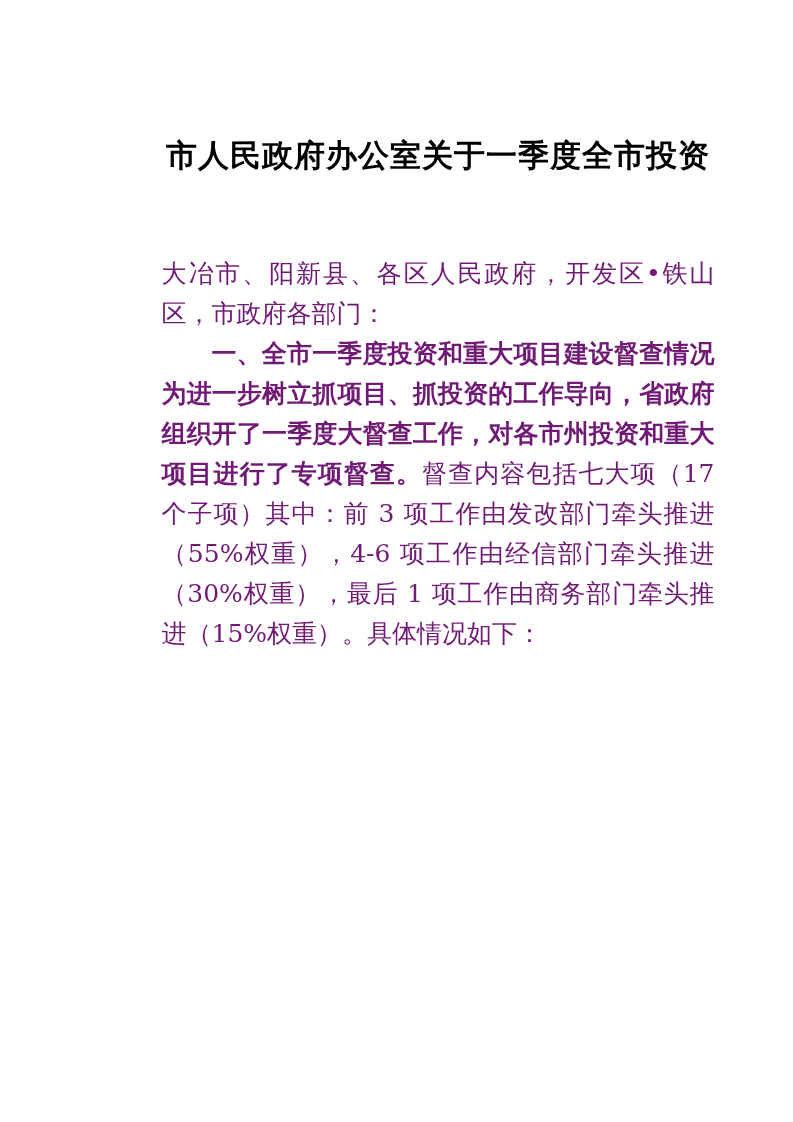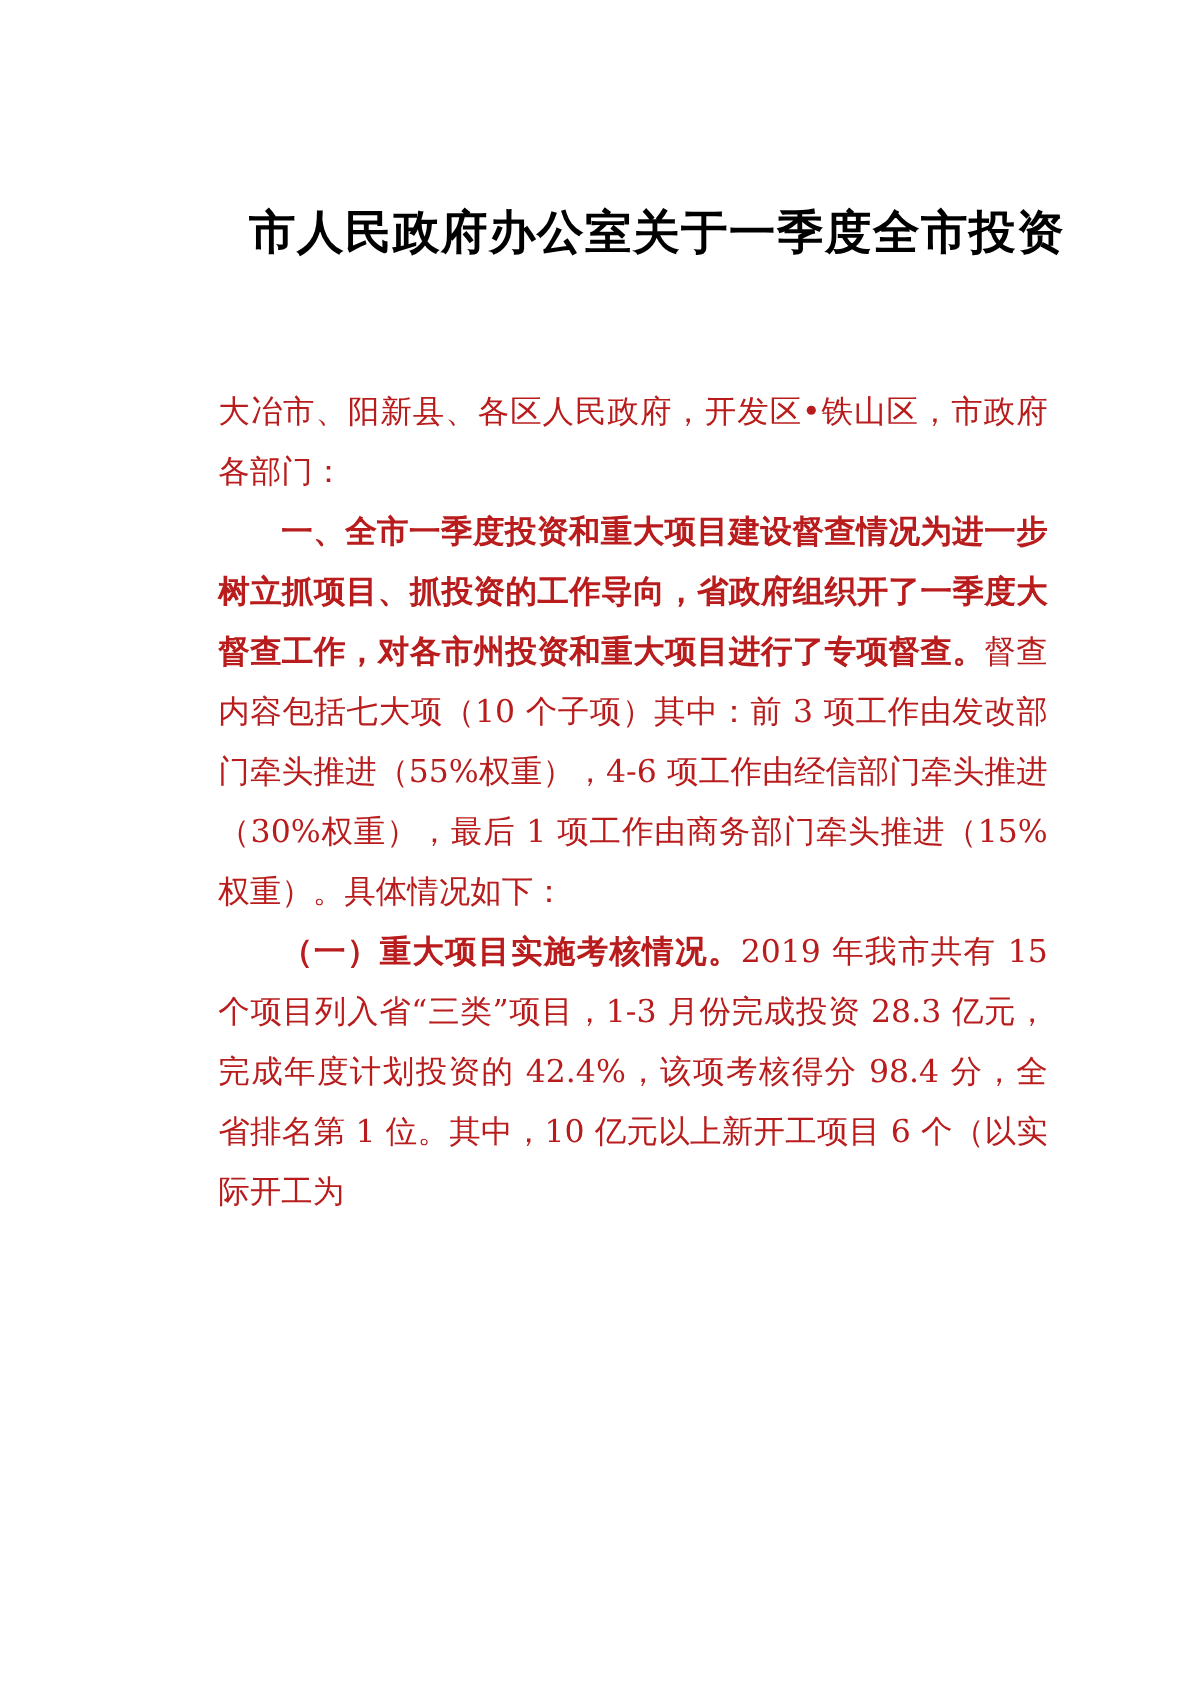--- a/index.html
+++ b/index.html
@@ -22,28 +22,28 @@
     font-family: "DejaVu Serif", "Liberation Serif", serif;
     font-weight: bold;
     font-size: 31px;
     line-height: 46px;
     letter-spacing: 1px;
   }
   .title-line { display: block; white-space: nowrap; }
   .doc-body {
     position: absolute;
     top: 254px;
-    left: 104px;
+    left: 120px;
     width: 553px;
     font-family: "DejaVu Serif", "Liberation Serif", serif;
-    font-size: 21px;
+    font-size: 25px;
     line-height: 40px;
     text-align: justify;
     text-justify: inter-ideograph;
-    color: #b91c1c;
+    color: #701a75;
   }
   .para { margin: 0; }
   .para.indent { text-indent: 2em; }
   .seg-hei-bold {
     font-family: "DejaVu Sans", "Liberation Sans", sans-serif;
     font-weight: bold;
   }
   .seg-kai-bold {
     font-family: "DejaVu Serif", "Liberation Serif", serif;
     font-weight: bold;
@@ -56,18 +56,17 @@
 
   <h1 class="doc-title">
     <span class="title-line">市人民政府办公室关于一季度全市投资</span>
   </h1>
 
   <div class="doc-body">
 
     <p class="para">大冶市、阳新县、各区人民政府，开发区•铁山区，市政府各部门：</p>
 
 
-    <p class="para indent"><span class="seg-hei-bold">一、全市一季度投资和重大项目建设督查情况为进一步树立抓项目、抓投资的工作导向，省政府组织开了一季度大督查工作，对各市州投资和重大项目进行了专项督查。</span><span>督查内容包括七大项（10 个子项）其中：前 3 项工作由发改部门牵头推进（55%权重），4-6 项工作由经信部门牵头推进（30%权重），最后 1 项工作由商务部门牵头推进（15%权重）。具体情况如下：</span></p>
+    <p class="para indent"><span class="seg-hei-bold">一、全市一季度投资和重大项目建设督查情况为进一步树立抓项目、抓投资的工作导向，省政府组织开了一季度大督查工作，对各市州投资和重大项目进行了专项督查。</span><span>督查内容包括七大项（17 个子项）其中：前 3 项工作由发改部门牵头推进（55%权重），4-6 项工作由经信部门牵头推进（30%权重），最后 1 项工作由商务部门牵头推进（15%权重）。具体情况如下：</span></p>
 
-    <p class="para indent"><span class="seg-kai-bold">（一）重大项目实施考核情况。</span><span>2019 年我市共有 15 个项目列入省“三类”项目，1-3 月份完成投资 28.3 亿元，完成年度计划投资的 42.4%，该项考核得分 98.4 分，全省排名第 1 位。其中，10 亿元以上新开工项目 6 个（以实际开工为</span></p>
 
   </div>
 </div>
 
 </body></html>

